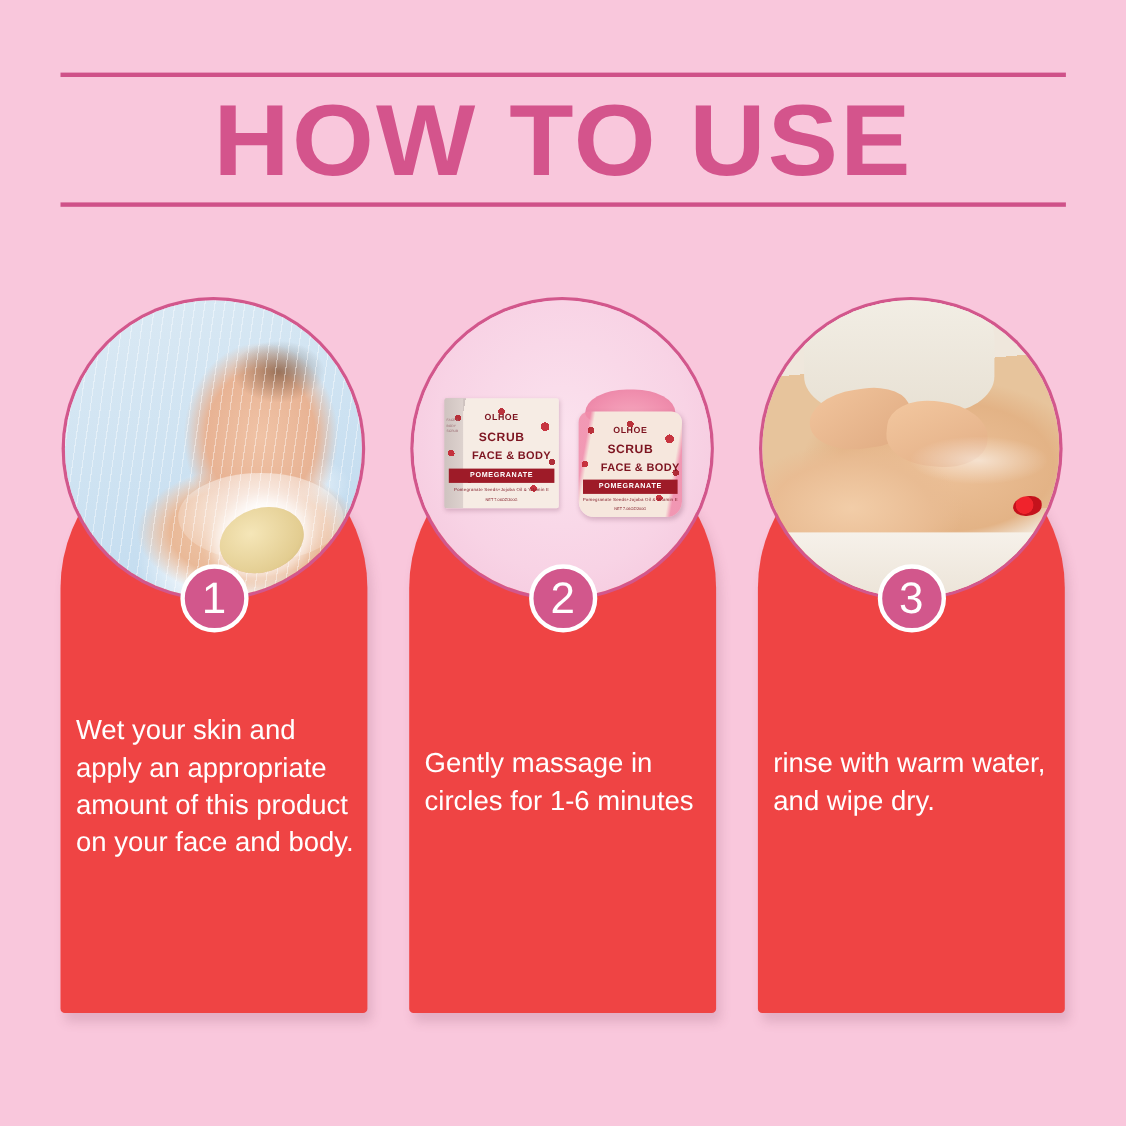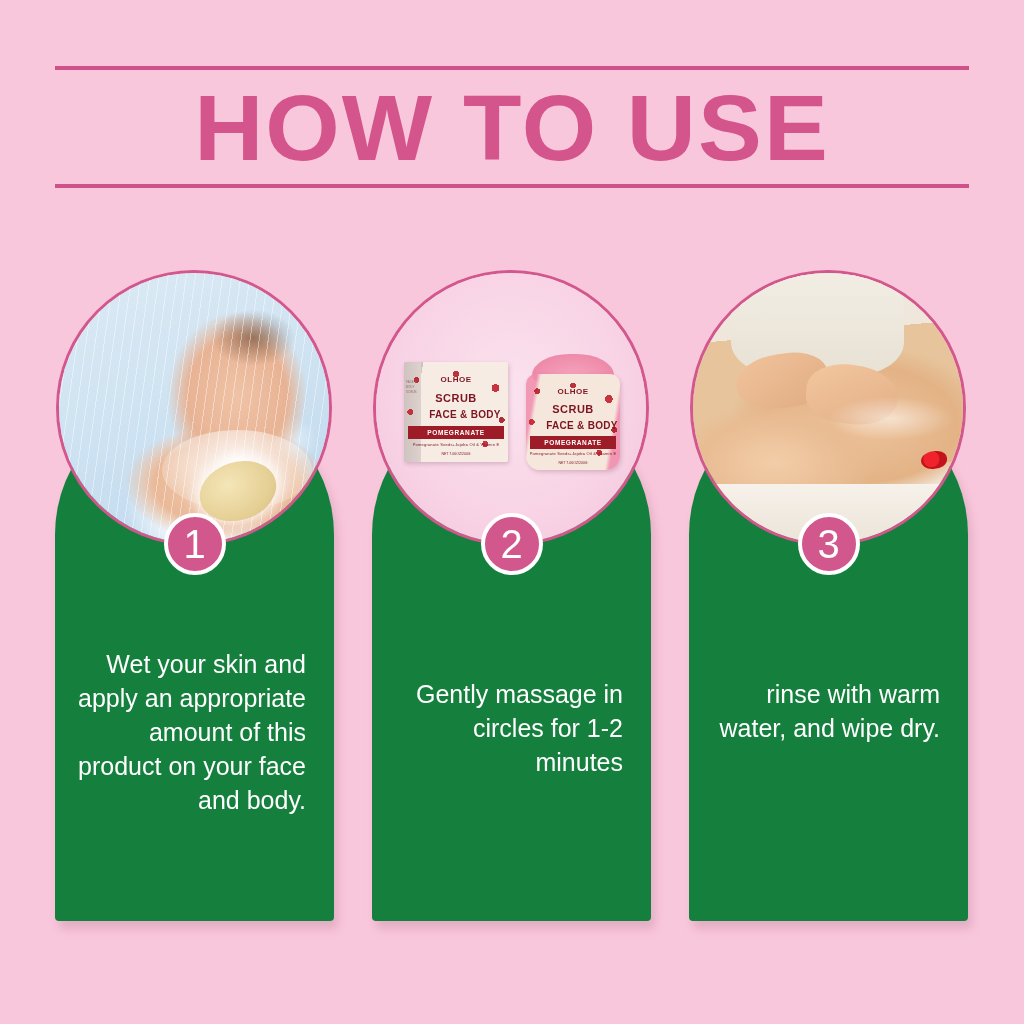--- a/index.html
+++ b/index.html
@@ -28,21 +28,21 @@
     white-space:nowrap;
   }
 
   
   .cards{position:absolute;left:0;top:0;width:1024px;height:1024px;}
   .card{
     position:absolute;
     width:279px;
     top:395px;
     height:526px;
-    background:#15803d;
+    background:#ef4444;
     border-radius:140px 140px 4px 4px;
     box-shadow:4px 8px 10px rgba(120,60,90,0.18);
   }
   .card.c1{left:55px;}
   .card.c2{left:372px;}
   .card.c3{left:689px;}
 
   .photo{
     position:absolute;
     width:270px;height:270px;
@@ -185,26 +185,26 @@
     border:4px solid #ffffff;
     color:#ffffff;
     font-size:40px;font-weight:400;
     display:flex;align-items:center;justify-content:center;
     line-height:1;
     box-sizing:border-box;
   }
 
   
   .body-text{
-    position:absolute;left:14px;right:28px;
+    position:absolute;left:14px;right:10px;
     top:252px;
     color:#ffffff;
     font-size:25px;
     line-height:34px;
-    text-align:right;
+    text-align:left;
     font-weight:400;
   }
   .c2 .body-text{top:282px;}
   .c3 .body-text{top:282px;}
 </style>
 </head>
 <body>
 
 <div class="page">
 
@@ -251,21 +251,21 @@
               <div class="lbl fb">FACE &amp; BODY</div>
               <div class="banner">POMEGRANATE</div>
               <div class="fine">Pomegranate Seeds+Jojoba Oil &amp; Vitamin E</div>
               <div class="netw">NET 7.06OZ/200G</div>
             </div>
           </div>
 
         </div>
       </div>
       <div class="badge">2</div>
-      <div class="body-text">Gently massage in circles for 1-2 minutes</div>
+      <div class="body-text">Gently massage in circles for 1-6 minutes</div>
     </div>
 
     <div class="card c3">
       <div class="photo ph-massage">
         <div class="torso"></div>
         <div class="towel"></div>
         <div class="hand1"></div>
         <div class="hand2"></div>
         <div class="shine"></div>
         <div class="flower"></div>

